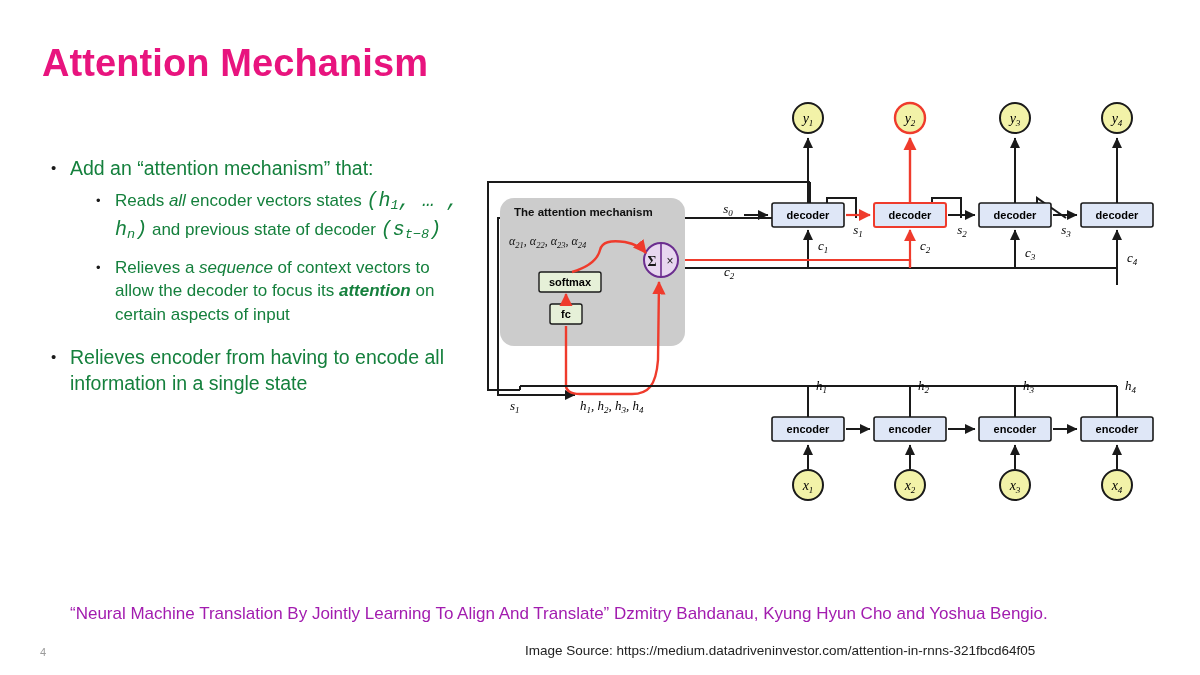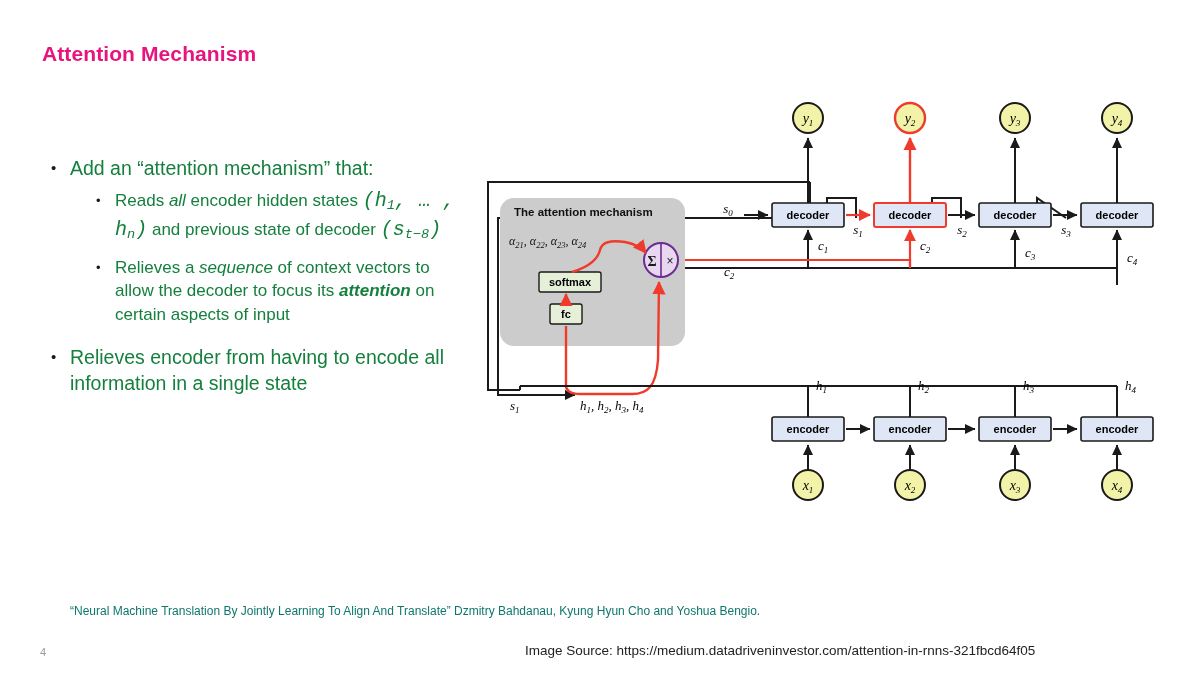--- a/index.html
+++ b/index.html
@@ -16,21 +16,21 @@
   }
   .slide {
     position: absolute;
     inset: 0;
     background: #ffffff;
   }
   #page-title {
     position: absolute;
     left: 42px;
     top: 42px;
-    font-size: 21px;
+    font-size: 38px;
     font-weight: bold;
     color: #e8147e;
     letter-spacing: 0.1px;
   }
 
   
   .bullets {
     position: absolute;
     left: 48px;
     top: 155px;
@@ -79,22 +79,22 @@
     font-size: 0.68em;
     vertical-align: -0.25em;
     font-style: italic;
   }
 
   
   #citation {
     position: absolute;
     left: 70px;
     top: 604px;
-    font-size: 12px;
-    color: #0f766e;
+    font-size: 17px;
+    color: #a21caf;
   }
   #image-source {
     position: absolute;
     left: 525px;
     top: 643px;
     font-size: 13.5px;
     color: #222;
   }
   #slide-number {
     position: absolute;
@@ -120,21 +120,21 @@
 <div class="slide">
 
   <div id="page-title">Attention Mechanism</div>
 
   <div class="bullets">
     <div class="b1">
       <span>Add an “attention mechanism” that:</span>
     </div>
 
     <div class="b2">
-      <span>Reads </span><span class="ital">all</span><span> encoder hidden states </span><span class="mathi">(h<span class="sub">1</span>, … , h<span class="sub">n</span>)</span><span> and previous state of decoder </span><span class="mathi">(s<span class="sub">t−8</span>)</span>
+      <span>Reads </span><span class="ital">all</span><span> encoder vectors states </span><span class="mathi">(h<span class="sub">1</span>, … , h<span class="sub">n</span>)</span><span> and previous state of decoder </span><span class="mathi">(s<span class="sub">t−8</span>)</span>
     </div>
 
     <div class="b2">
       <span>Relieves a </span><span class="ital">sequence</span><span> of context vectors to allow the decoder to focus its </span><span class="boldital">attention</span><span> on certain aspects of input</span>
     </div>
 
     <div class="b1" style="margin-top:18px;">
       <span>Relieves encoder from having to encode all information in a single state</span>
     </div>
   </div>

